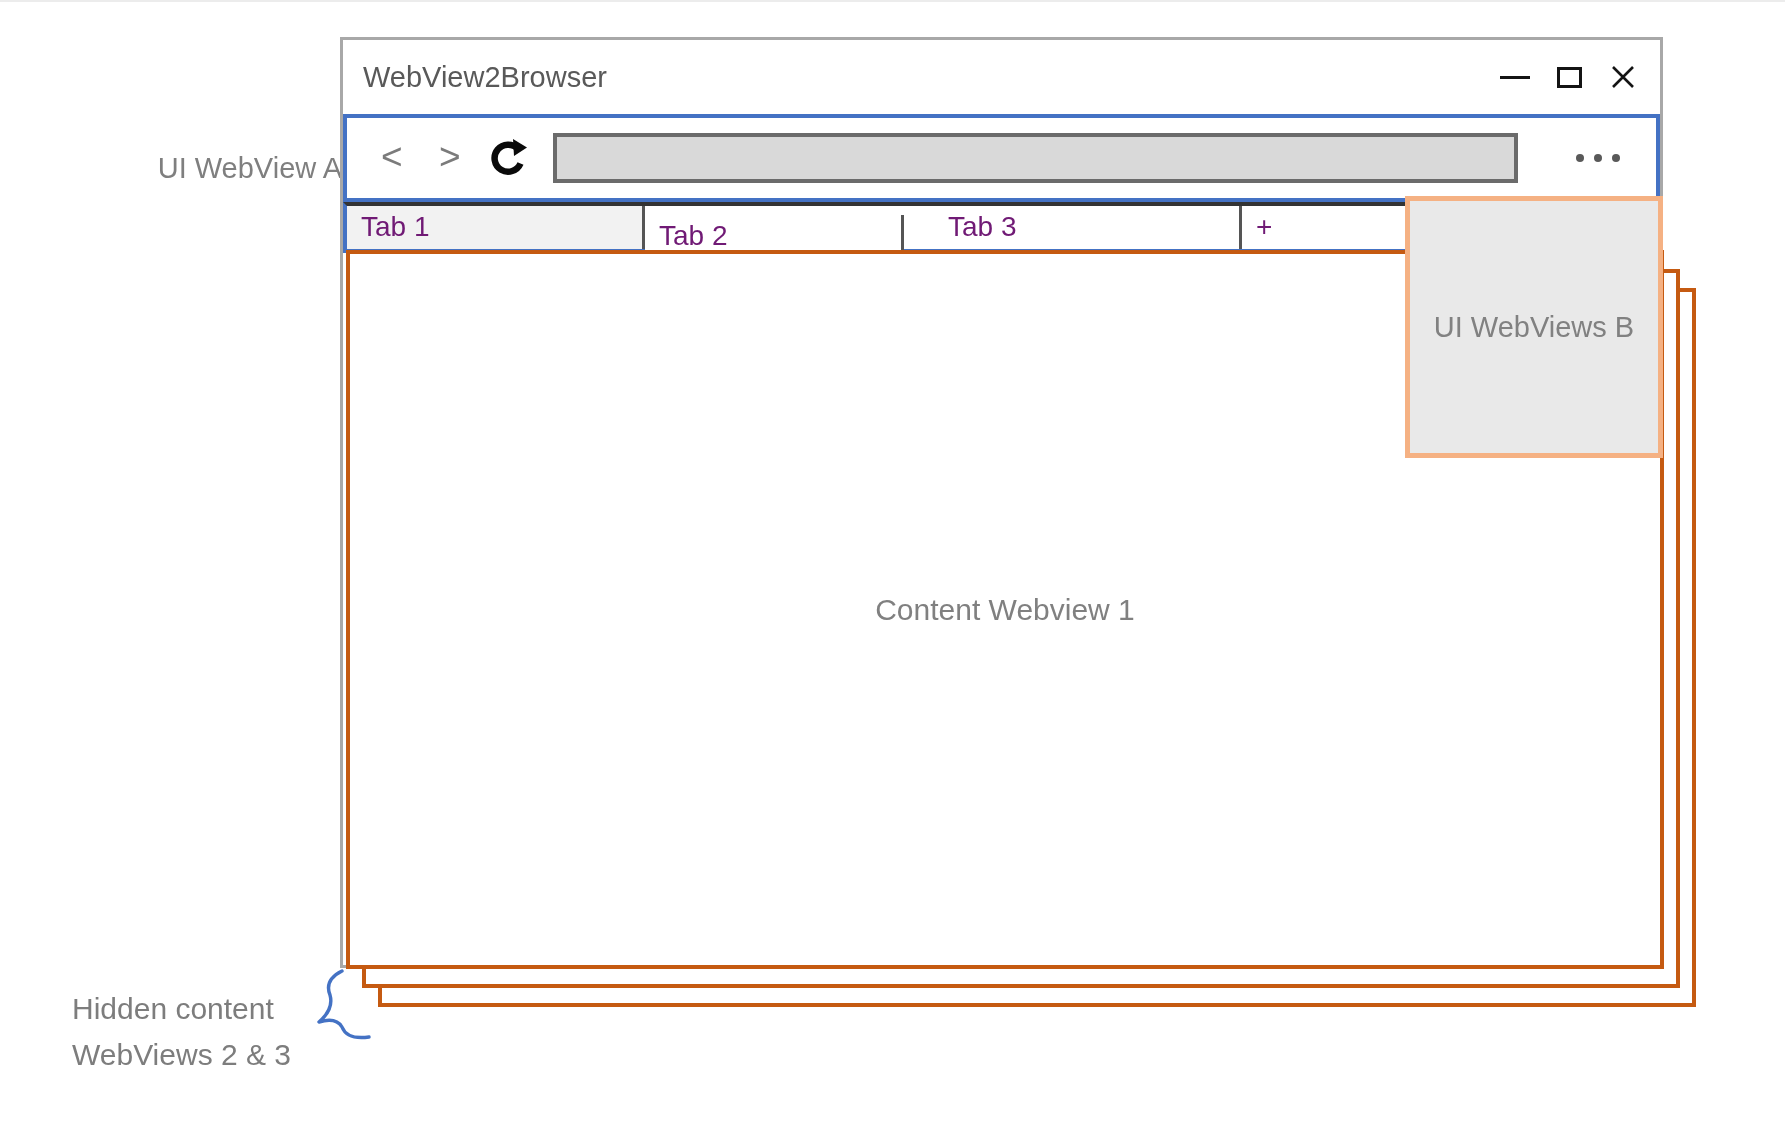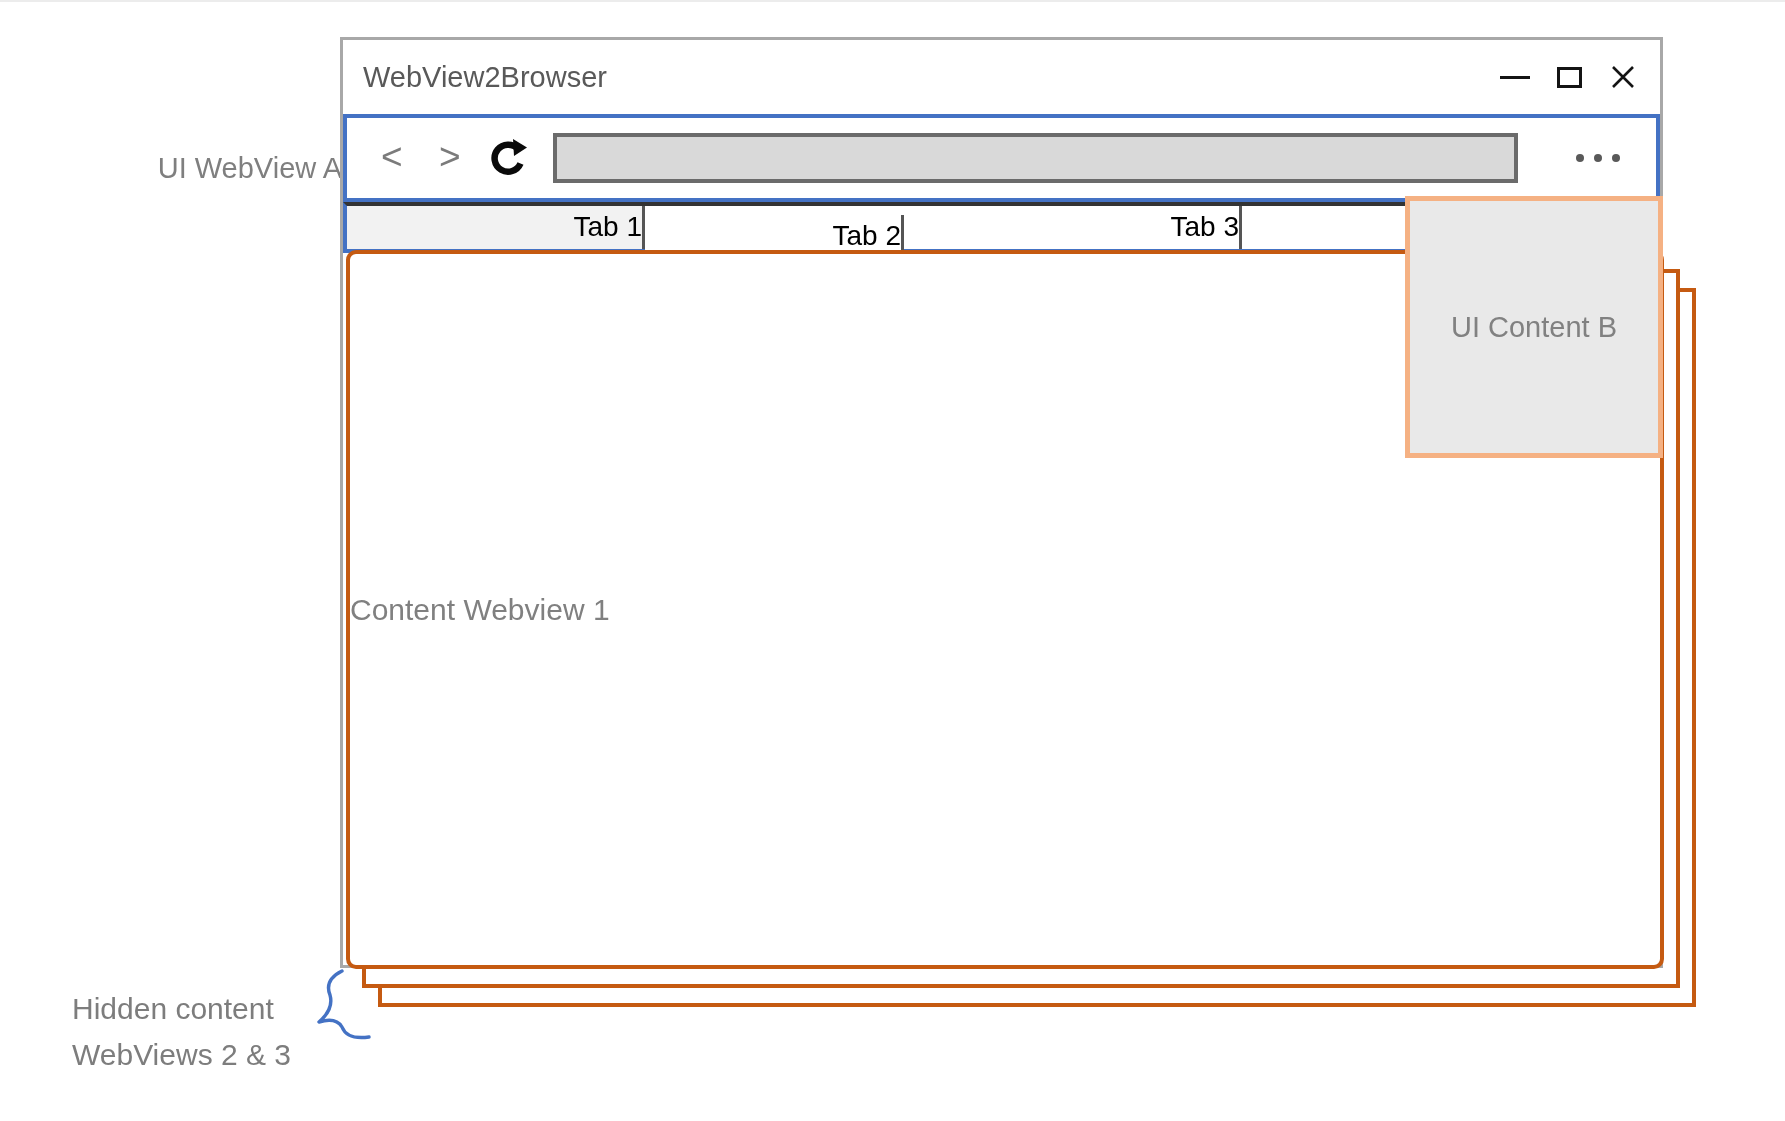--- a/index.html
+++ b/index.html
@@ -28,21 +28,21 @@
   .brace-svg { position: absolute; left: 306px; top: 962px; z-index: 50; }
   
   .content-rect {
     position: absolute; width: 1318px; height: 719px;
     border: 4px solid #C55A11; background: #ffffff;
   }
   .rect-3 { left: 378px; top: 288px; z-index: 4; }
   .rect-2 { left: 362px; top: 269px; z-index: 5; }
   .rect-1 {
     left: 346px; top: 250px; z-index: 30;
-    display: flex; align-items: center; justify-content: flex-start; border-radius: 10px;
+    display: flex; align-items: center; justify-content: center;
   }
   .rect-1 .content-label { font-size: 30px; color: #808080; }
   
   .browser-window {
     position: absolute; left: 340px; top: 37px; width: 1323px; height: 931px;
     border: 3px solid #a8a8a8; background: #ffffff; z-index: 10;
   }
   .title-bar {
     position: relative; height: 74px; width: 100%;
     display: flex; align-items: center;
@@ -84,23 +84,23 @@
   .tab-strip {
     position: relative; width: 100%; height: 51px;
     border-top: 4px solid #333333;
     border-bottom: 4px solid #4472C4;
     border-left: 4px solid #4472C4;
     background: #ffffff;
     display: flex;
   }
   .tab {
     height: 43px; line-height: 42px; padding-left: 14px;
-    font-size: 28px; color: #000000;
+    font-size: 28px; color: #701a75;
     border-right: 3px solid #555555; background: #ffffff; cursor: default;
-    overflow: hidden; white-space: nowrap; text-align: right;
+    overflow: hidden; white-space: nowrap;
   }
   .tab.active { background: #f2f2f2; }
   .tab-1 { width: 298px; }
   .tab-2 { width: 259px; margin-top: 9px; }
   .tab-3 { width: 308px; margin-left: 30px; }
   .tab-new { flex: 1; border-right: none; }
   
   .webview-b {
     position: absolute; left: 1405px; top: 196px; width: 258px; height: 262px;
     border: 5px solid #F5B183; background: #e9e9e9; z-index: 40;
@@ -163,21 +163,21 @@
       <div class="tab tab-new">+</div>
     </div>
 
   </div>
 
   <div class="content-rect rect-1">
     <div class="content-label">Content Webview 1</div>
   </div>
 
   <div class="webview-b">
-    <div class="b-label">UI Content B</div>
+    <div class="b-label">UI WebViews B</div>
   </div>
 
   <div class="hidden-caption">
     <div>Hidden content</div>
     <div>WebViews 2 &amp; 3</div>
   </div>
 
   <svg class="brace-svg" width="76" height="86" viewBox="0 0 76 86">
     <path d="M 36 9 Q 18 18 24 33 Q 28 47 13 60 Q 30 55 36 65 Q 41 78 63 75" fill="none" stroke="#4472C4" stroke-width="3.4" stroke-linecap="round" stroke-linejoin="round"></path>
   </svg>

